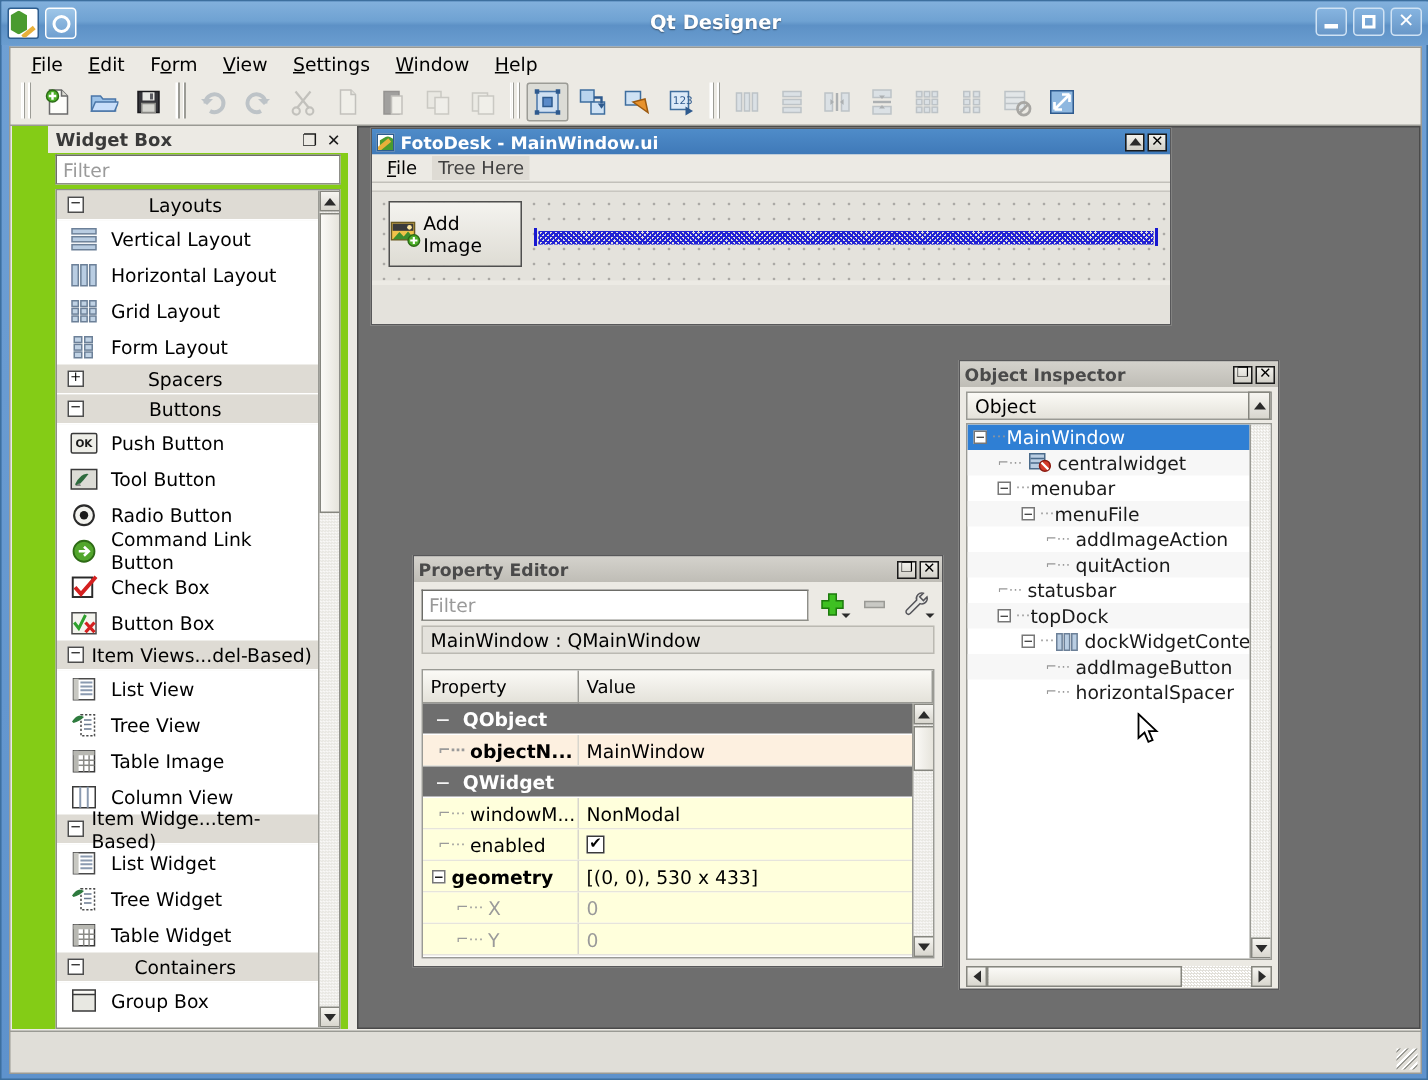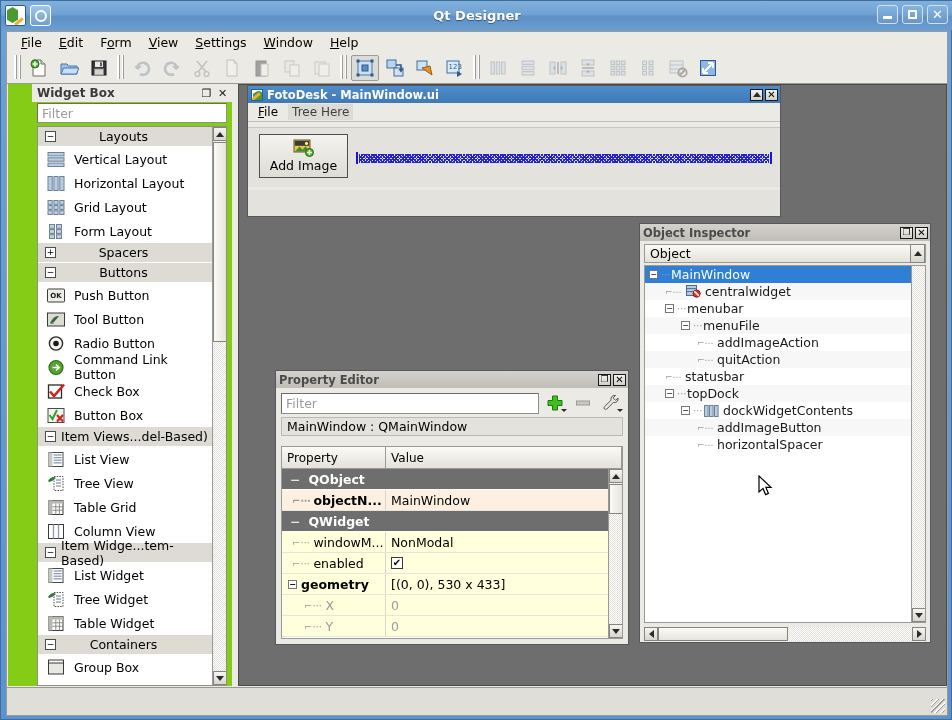--- a/index.html
+++ b/index.html
@@ -216,39 +216,39 @@
     background:#e4e2dc;
     background-image:
       radial-gradient(#5a5a5a 0.6px, transparent 0.7px);
     background-size:10px 10px; background-position:3px 3px;
     border-top:1px solid #c8c6c0;
   }
   .form-addbtn {
     position:absolute; left:11px; top:6px; width:89px; height:44px;
     background:linear-gradient(to bottom,#f4f3ef,#dedcd4);
     border:1px solid #4f4f4f;
-    display:flex; flex-direction:column; align-items:center; justify-content:center;
+    display:flex; flex-direction:row; align-items:center; justify-content:center;
     font-size:12.5px; color:#000; gap:1px;
   }
   .form-spacer {
     position:absolute; left:108px; top:24px; right:8px; height:12px;
   }
   .form-spacer .bar { position:absolute; top:0; width:2px; height:12px; background:#1818d0; }
   .form-spacer .zig {
     position:absolute; left:3px; right:3px; top:2px; height:9px;
     background: repeating-linear-gradient(135deg, #2222d4 0 1.2px, transparent 1.2px 2.4px),
                 repeating-linear-gradient(45deg, #2222d4 0 1.2px, transparent 1.2px 2.4px);
   }
   .form-body {
     position:absolute; left:0; right:0; top:104px; bottom:0;
     background:#e4e2dc;
   }
 
   
-  #obj-inspector { left:400px; top:138px; width:292px; height:420px; }
+  #obj-inspector { left:400px; top:155px; width:214px; height:420px; }
   .oi-colhdr {
     margin:3px 4px 0 4px; height:19px;
     background:linear-gradient(to bottom,#fbfaf6,#e4e2da);
     border:1px solid #9a9a94; display:flex; align-items:center;
     font-size:12.5px; padding-left:5px; position:relative;
   }
   .oi-colhdr .sb {
     position:absolute; right:0; top:-1px; width:15px; height:19px;
     background:linear-gradient(to bottom,#f6f5f1,#d8d6ce); border:1px solid #86867f;
     display:flex;align-items:center;justify-content:center;
@@ -745,21 +745,21 @@
                 <rect x="3" y="1.5" width="14" height="3" fill="#b8b8b2"></rect>
                 <rect x="3" y="1.5" width="3.4" height="14" fill="#b8b8b2"></rect>
                 <g stroke="#8a8a86">
                     <path d="M9.8 4.5 v11"></path>
                     <path d="M13.4 4.5 v11"></path>
                     <path d="M6.4 7.8 h10.6"></path>
                     <path d="M6.4 11.2 h10.6"></path>
                   </g>
                 </svg>
               </span>
-              <span>Table Grid</span>
+              <span>Table Image</span>
             </div>
             <div class="wb-row">
               <span class="wb-ico">
                 <svg width="20" height="17" viewBox="0 0 20 17">
                   <rect x="2.5" y="1.5" width="15" height="14" fill="#ffffff" stroke="#3a3a3a"></rect>
                 <g stroke="#8a9ab0" stroke-width="1.3">
                     <path d="M7.5 1.5 v14"></path>
                     <path d="M12.5 1.5 v14"></path>
                   </g>
                 </svg>

